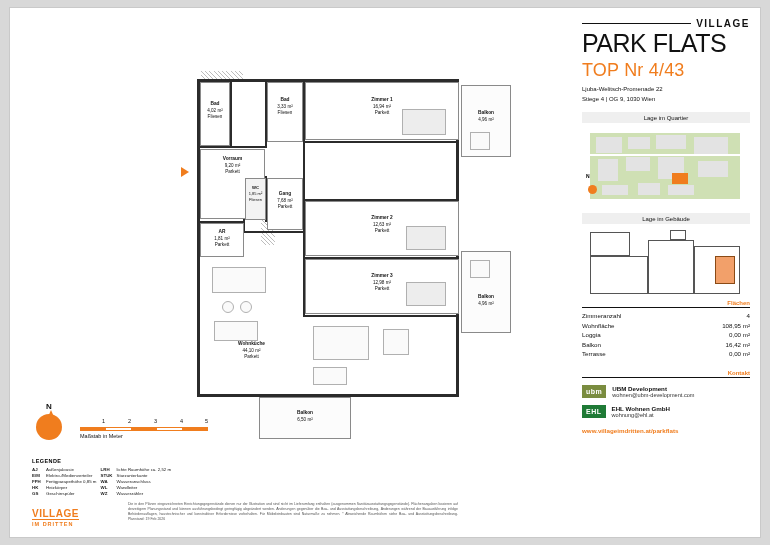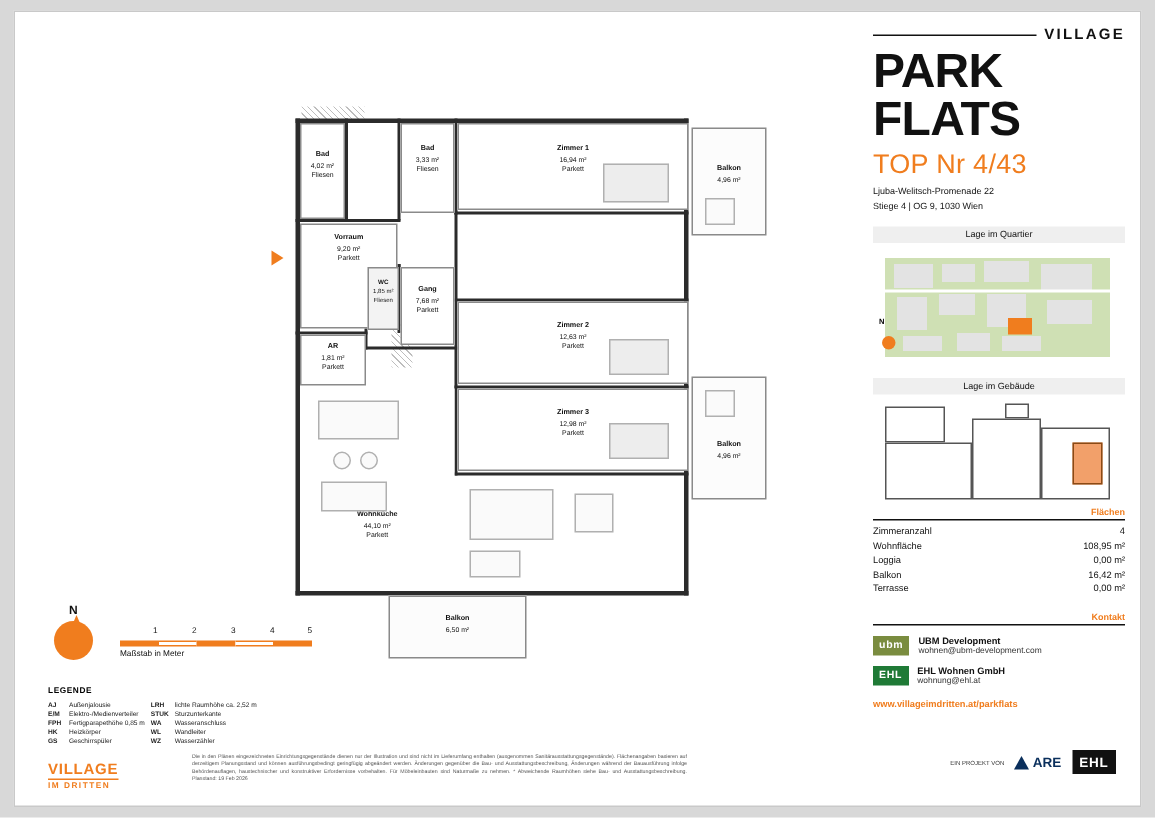--- a/index.html
+++ b/index.html
@@ -102,21 +102,21 @@
   .are .tri { width:0;height:0;border-left:5px solid transparent;border-right:5px solid transparent;border-bottom:9px solid #0a2f5c;}
   .are .t { font-size:9px;font-weight:bold;color:#0a2f5c;}
   .ehlbox { background:#111; color:#fff; font-size:9px; font-weight:bold; padding:3px 5px; letter-spacing:.5px;}
   
   .panel {
     position:absolute; right:10px; top:10px; width:168px; height:505px;
   }
   .brandline { display:flex; align-items:center; gap:5px; }
   .brandline .rule { flex:1; height:1px; background:#111; }
   .brandline .v { font-size:10px; font-weight:bold; letter-spacing:1.5px; color:#111; }
-  .parkflats { font-size:32px; font-weight:bold; letter-spacing:-0.5px; color:#111; line-height:1; margin-top:2px;}
+  .parkflats { font-size:25px; font-weight:normal; letter-spacing:-0.5px; color:#111; line-height:1; margin-top:2px;}
   .topnr { font-size:18px; color:#f07d1e; font-weight:normal; margin-top:4px; letter-spacing:.2px;}
   .addr { font-size:6px; color:#111; line-height:1.6; margin-top:4px;}
   .sechead {
     background:#efefef; font-size:6px; text-align:center;
     padding:2.5px 0; margin-top:8px; color:#111;
   }
   .mapbox { position:relative; height:78px; margin-top:4px; }
   .bldbox { position:relative; height:72px; margin-top:4px; }
   .tblhead { text-align:right; font-size:6px; font-weight:bold; color:#f07d1e; border-bottom:1px solid #111; padding-bottom:1px; }
   table.areas { width:100%; border-collapse:collapse; font-size:6.2px; color:#111; margin-top:3px;}
@@ -349,28 +349,20 @@
     </div>
 
     <div class="brandbl">
       <div class="v">VILLAGE</div>
       <div class="d">IM DRITTEN</div>
     </div>
   </div>
 
   <div class="disclaimer">Die in den Plänen eingezeichneten Einrichtungsgegenstände dienen nur der Illustration und sind nicht im Lieferumfang enthalten (ausgenommen Sanitärausstattungsgegenstände). Flächenangaben basieren auf derzeitigem Planungsstand und können ausführungsbedingt geringfügig abgeändert werden. Änderungen gegenüber die Bau- und Ausstattungsbeschreibung, Änderungen während der Bauausführung infolge Behördenauflagen, haustechnischer und konstruktiver Erfordernisse vorbehalten. Für Möbeleinbauten sind Naturmaße zu nehmen. * Abweichende Raumhöhen siehe Bau- und Ausstattungsbeschreibung. Planstand: 19 Feb 2026</div>
 
-  <div class="partners">
-    <div class="lbl">EIN PROJEKT VON</div>
-    <div class="are">
-      <div class="tri"></div>
-      <div class="t">ARE</div>
-    </div>
-    <div class="ehlbox">EHL</div>
-  </div>
 
   <div class="panel">
 
     <div class="brandline">
       <div class="rule"></div>
       <div class="v">VILLAGE</div>
     </div>
     <div class="parkflats">PARK FLATS</div>
     <div class="topnr">TOP Nr 4/43</div>
     <div class="addr">

